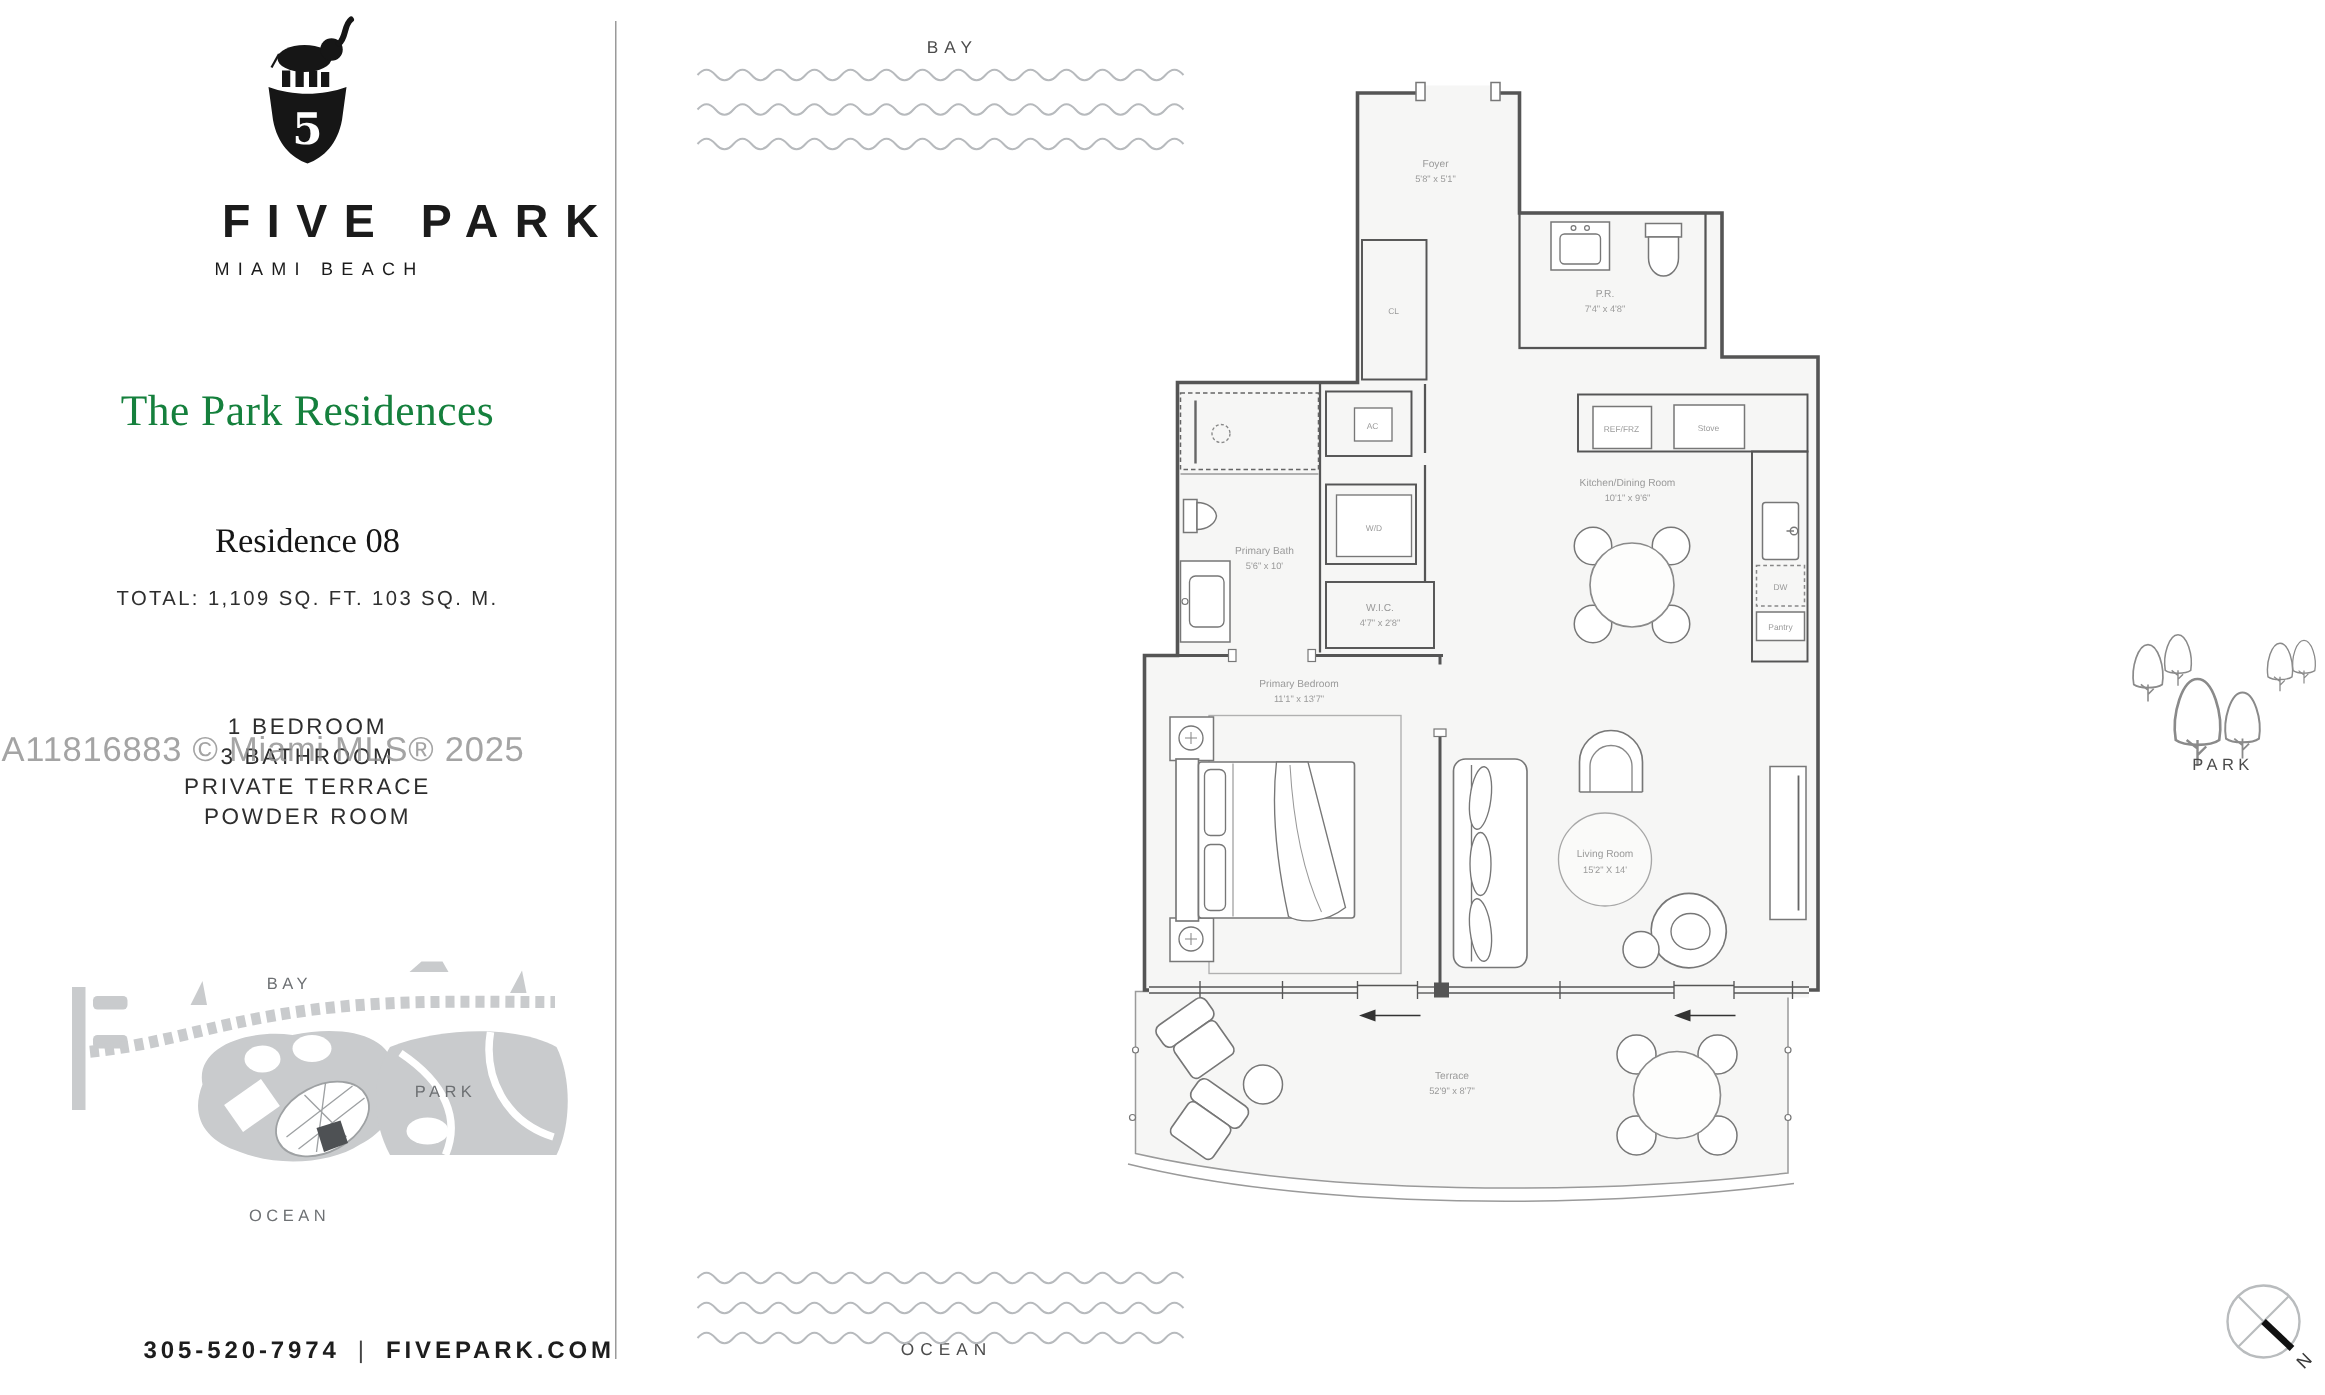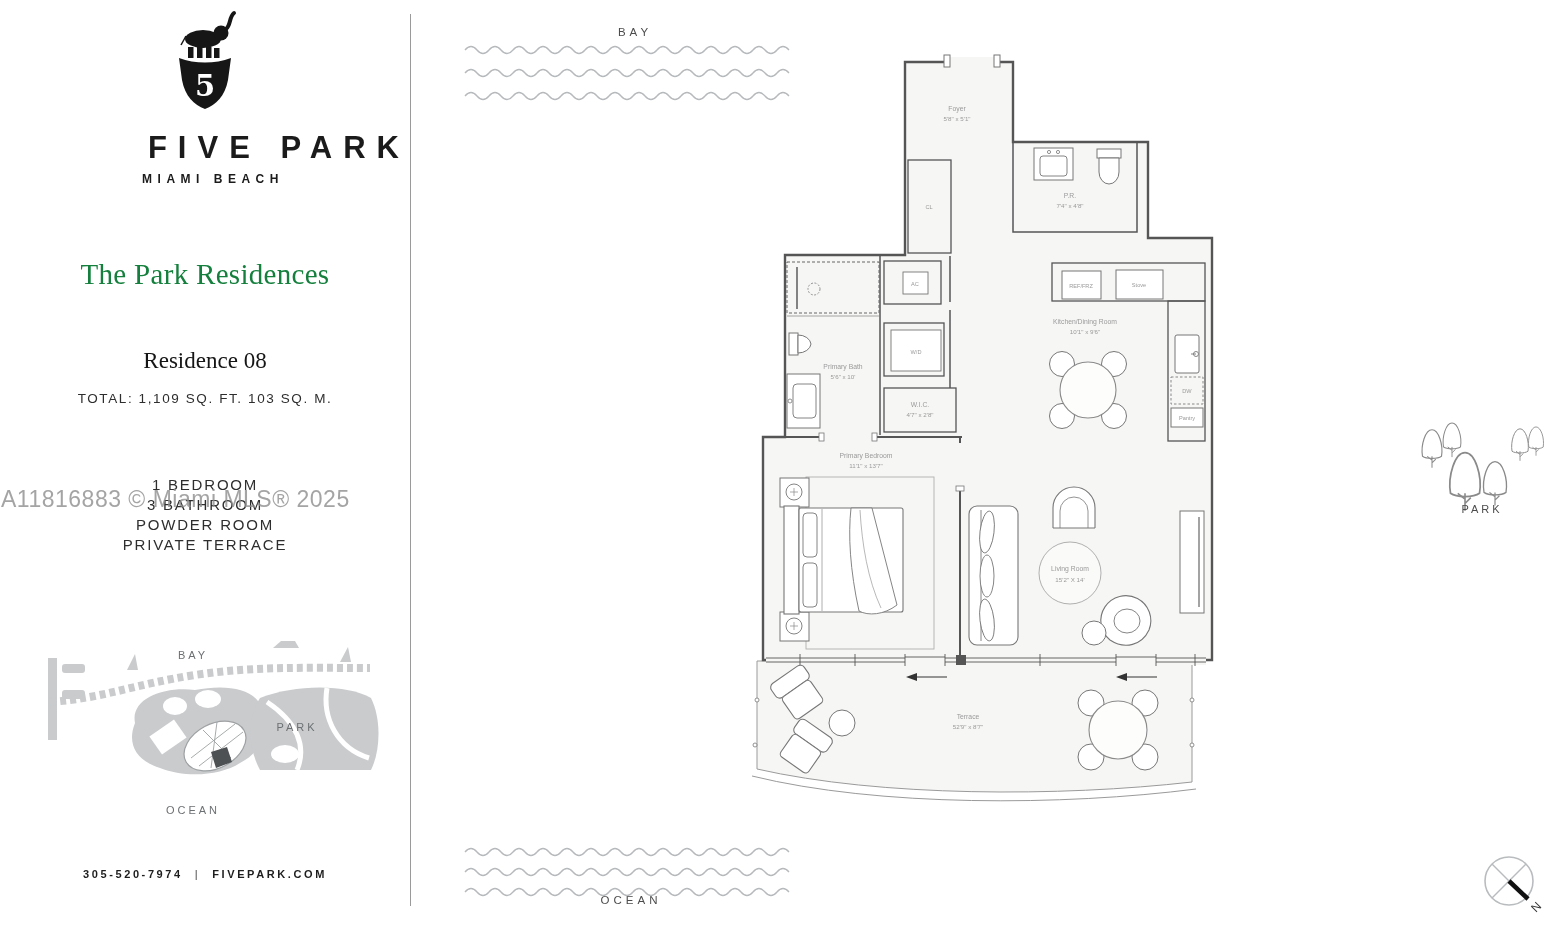--- a/index.html
+++ b/index.html
@@ -4,33 +4,33 @@
 <style>
   html,body { margin:0; padding:0; background:#ffffff; }
   .page { position:relative; width:1550px; height:930px; background:#fff; overflow:hidden;
           font-family:"Liberation Sans", sans-serif; color:#222; }
 
   
   .sidebar { position:absolute; left:0; top:0; width:410px; height:930px; text-align:center; }
   .logo-svg { position:absolute; left:160px; top:8px; width:90px; height:104px; }
   .brand-name { position:absolute; left:0; top:130px; width:410px; font-size:31px; font-weight:bold;
                 letter-spacing:11px; padding-left:11px; box-sizing:border-box; color:#1b1b1b;text-align:right; }
-  .brand-sub  { position:absolute; left:0; top:172px; width:410px; font-size:12px; font-weight:bold;
+  .brand-sub  { position:absolute; left:0; top:172px; width:410px; font-size:12px; font-weight:normal;
                 letter-spacing:5.5px; padding-left:16px; box-sizing:border-box; color:#1b1b1b; }
   .collection { position:absolute; left:0; top:258px; width:410px; margin:0; font-family:"Liberation Serif", serif;
                 font-weight:500; font-size:29px; color:#15803d; letter-spacing:0.3px; }
   .unit       { position:absolute; left:0; top:348px; width:410px; margin:0; font-family:"Liberation Serif", serif;
                 font-weight:500; font-size:23px; color:#151515; }
   .stats      { position:absolute; left:0; top:389px; width:410px; font-size:13.5px; letter-spacing:1.6px;
                 line-height:20px; color:#2e2e2e; }
   .features   { position:absolute; left:0; top:475px; width:410px; font-size:15px; letter-spacing:1.8px;
                 line-height:20px; color:#2e2e2e; }
   .map-svg    { position:absolute; left:35px; top:628px; width:345px; height:200px; }
-  .footer     { position:absolute; left:0; top:868px; width:410px; font-size:11px; font-weight:bold;
-                letter-spacing:2.6px; color:#1d1d1d; }
+  .footer     { position:absolute; left:0; top:892px; width:410px; font-size:16px; font-weight:bold;
+                letter-spacing:2.6px; color:#1d1d1d;text-align:right; }
   .footer .sep { padding:0 12px; font-weight:normal; color:#444; }
 
   .divider { position:absolute; left:410px; top:14px; width:1px; height:892px; background:#9a9a9a; }
 
   
   .label-bay   { position:absolute; left:560px; top:26px;  width:150px; text-align:center;
                  font-size:11.5px; letter-spacing:4px; color:#4c4c4c; }
   .label-ocean { position:absolute; left:556px; top:894px; width:150px; text-align:center;
                  font-size:11.5px; letter-spacing:4px; color:#4c4c4c; }
   .waves-top    { position:absolute; left:463px; top:40px;  width:340px; height:64px; }
@@ -84,22 +84,22 @@
     <h1 class="collection">The Park Residences</h1>
     <h2 class="unit">Residence 08</h2>
 
     <div class="stats">
       <div>TOTAL: 1,109 SQ. FT. 103 SQ. M.</div>
     </div>
 
     <div class="features">
       <div>1 BEDROOM</div>
       <div>3 BATHROOM</div>
+      <div>PRIVATE TERRACE</div>
       <div>POWDER ROOM</div>
-      <div>PRIVATE TERRACE</div>
     </div>
 
     <svg class="map-svg" viewBox="0 0 345 200">
       <g fill="#c9cbcd">
         <rect x="13" y="30" width="9" height="82"></rect>
         <rect x="27" y="36" width="23" height="9" rx="3"></rect>
         <rect x="27" y="62" width="23" height="9" rx="3"></rect>
         <path d="M92,42 L100,26 L103,42 Z"></path>
         <path d="M305,34 L313,19 L316,34 Z"></path>
         <path d="M238,20 L264,20 L260,13 L246,13 Z"></path>

